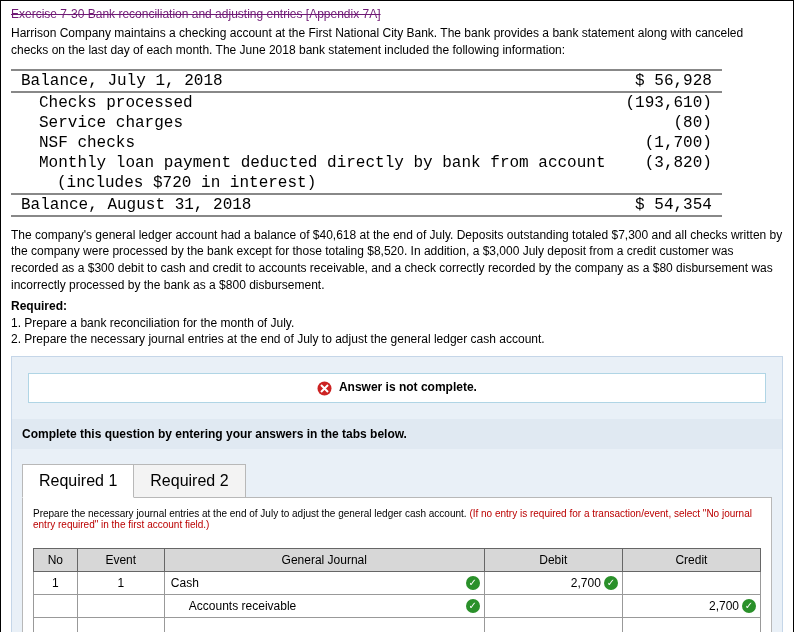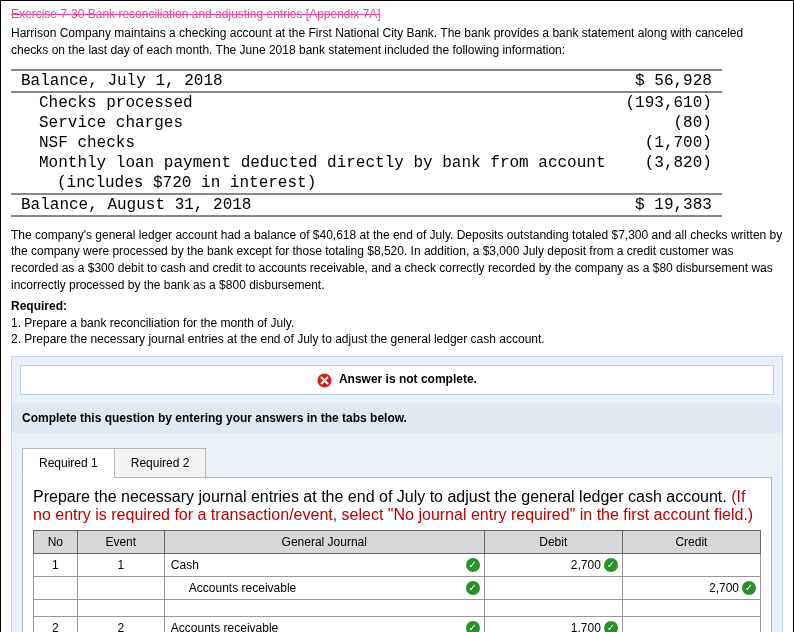--- a/index.html
+++ b/index.html
@@ -1,33 +1,33 @@
 <!DOCTYPE html>
 <html><head>
 <meta charset="utf-8">
 <style>
 body{margin:0;font-family:Arial,sans-serif;font-size:12px;color:#000;background:#fff}
 .wrap{border:1px solid #000;padding:6px 10px;width:772px}
-.crossed{text-decoration:line-through;color:#ec4899;font-size:12px}
+.crossed{text-decoration:line-through;color:#701a75;font-size:12px}
 p{margin:4px 0;line-height:1.4}
 .stmt{border-collapse:collapse;margin:10px 0}
 .stmt td{padding:1px 10px;font-family:'Courier New',monospace;font-size:16px;white-space:nowrap}
 .stmt .b{border-top:2px solid #888;border-bottom:2px solid #888}
 .stmt .ind{padding-left:28px}
 .stmt .amt{text-align:right}
 .question{border:1px solid #c5d6e8;background:#e9f0f7;padding:0;margin:8px 0}
-.alert{border:1px solid #b0d5e5;background:#fff;margin:8px;padding:6px;text-align:center;font-weight:bold;font-size:12px}
+.alert{border:1px solid #b0d5e5;background:#fff;margin:16px;padding:6px;text-align:center;font-weight:bold;font-size:12px}
 .alert svg{vertical-align:middle;margin-right:4px}
 .instr{background:#e0e9f2;padding:8px 10px;font-weight:bold;font-size:12px}
 .tabs{margin:14px 0 0 10px}
-.tab{display:inline-block;border:1px solid #b8b8b8;border-bottom:none;padding:7px 16px;background:#fff;font-size:12px;cursor:pointer;position:relative;bottom:-1px}
+.tab{display:inline-block;border:1px solid #b8b8b8;border-bottom:none;padding:7px 16px;background:#fff;font-size:16px;cursor:pointer;position:relative;bottom:-1px}
 .tab.on{background:#fff;font-weight:normal;border-bottom:1px solid #fff}
 .tab.off{background:#f3f3f3;border-left:none}
 .tabbox{border:1px solid #b8b8b8;background:#fff;padding:10px;margin:0 10px 10px 10px}
-.note{font-size:16px;margin-bottom:6px}
+.note{font-size:10px;margin-bottom:18px}
 .note .r{color:#b00}
 .je{border-collapse:collapse;width:100%}
 .je th{background:#d7d7d7;border:1px solid #666;padding:4px;font-size:12px;font-weight:normal}
 .je td{border:1px solid #999;padding:3px 4px;font-size:12px;background:#fff;height:16px}
 .je .c{text-align:center}
 .je .r{text-align:right;padding-right:4px}
 .je .gj{padding-left:6px}
 .je .gj2{padding-left:24px}
 .chk{display:inline-block;width:14px;height:14px;border-radius:50%;color:#fff;font-size:10px;line-height:14px;text-align:center;vertical-align:middle;margin-left:3px}
 .chk.ok{background:#2a902a}
@@ -62,21 +62,21 @@
         <tr>
           <td class="ind">Monthly loan payment deducted directly by bank from account</td>
           <td class="amt">(3,820)</td>
         </tr>
         <tr>
           <td style="padding-left: 46px; margin-top: 33px;">(includes $720 in interest)</td>
           <td class="amt"></td>
         </tr>
         <tr>
           <td class="b">Balance, August 31, 2018</td>
-          <td class="amt b">$ 19,383</td>
+          <td class="amt b">$ 54,354</td>
         </tr>
       </tbody>
     </table>
 <p>The company's general ledger account had a balance of $40,618 at the end of July. Deposits outstanding totaled $7,300 and all checks written by the company were processed by the bank except for those totaling $8,520. In addition, a $3,000 July deposit from a credit customer was recorded as a $300 debit to cash and credit to accounts receivable, and a check correctly recorded by the company as a $80 disbursement was incorrectly processed by the bank as a $800 disbursement.</p>
 <p><b>Required:</b><br>
 <span>1. Prepare a bank reconciliation for the month of July.</span><br>
 <span>2. Prepare the necessary journal entries at the end of July to adjust the general ledger cash account.</span></p>
 
 <div class="question">
  <div class="alert">

